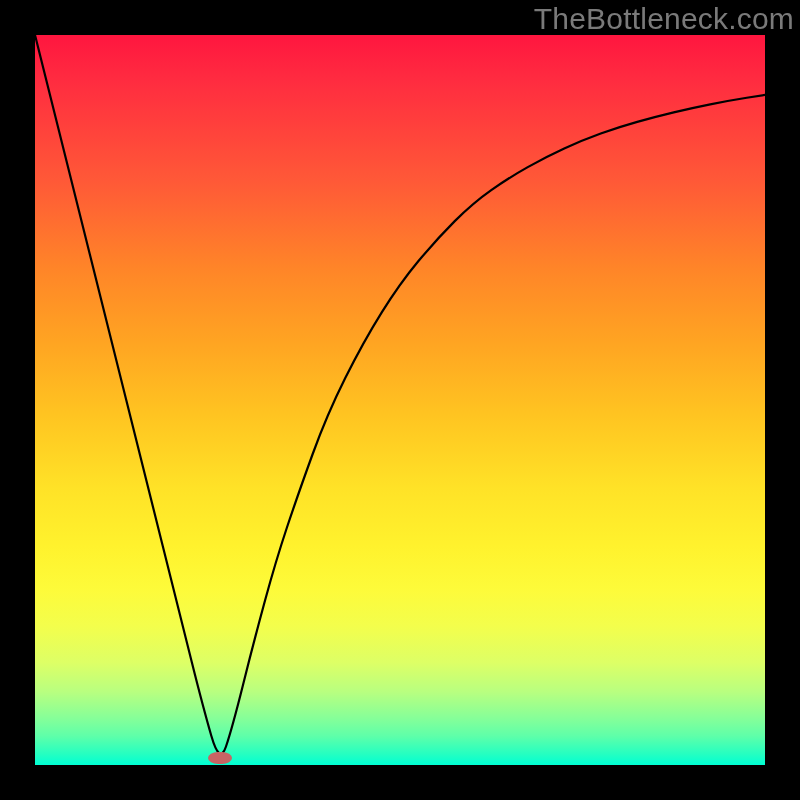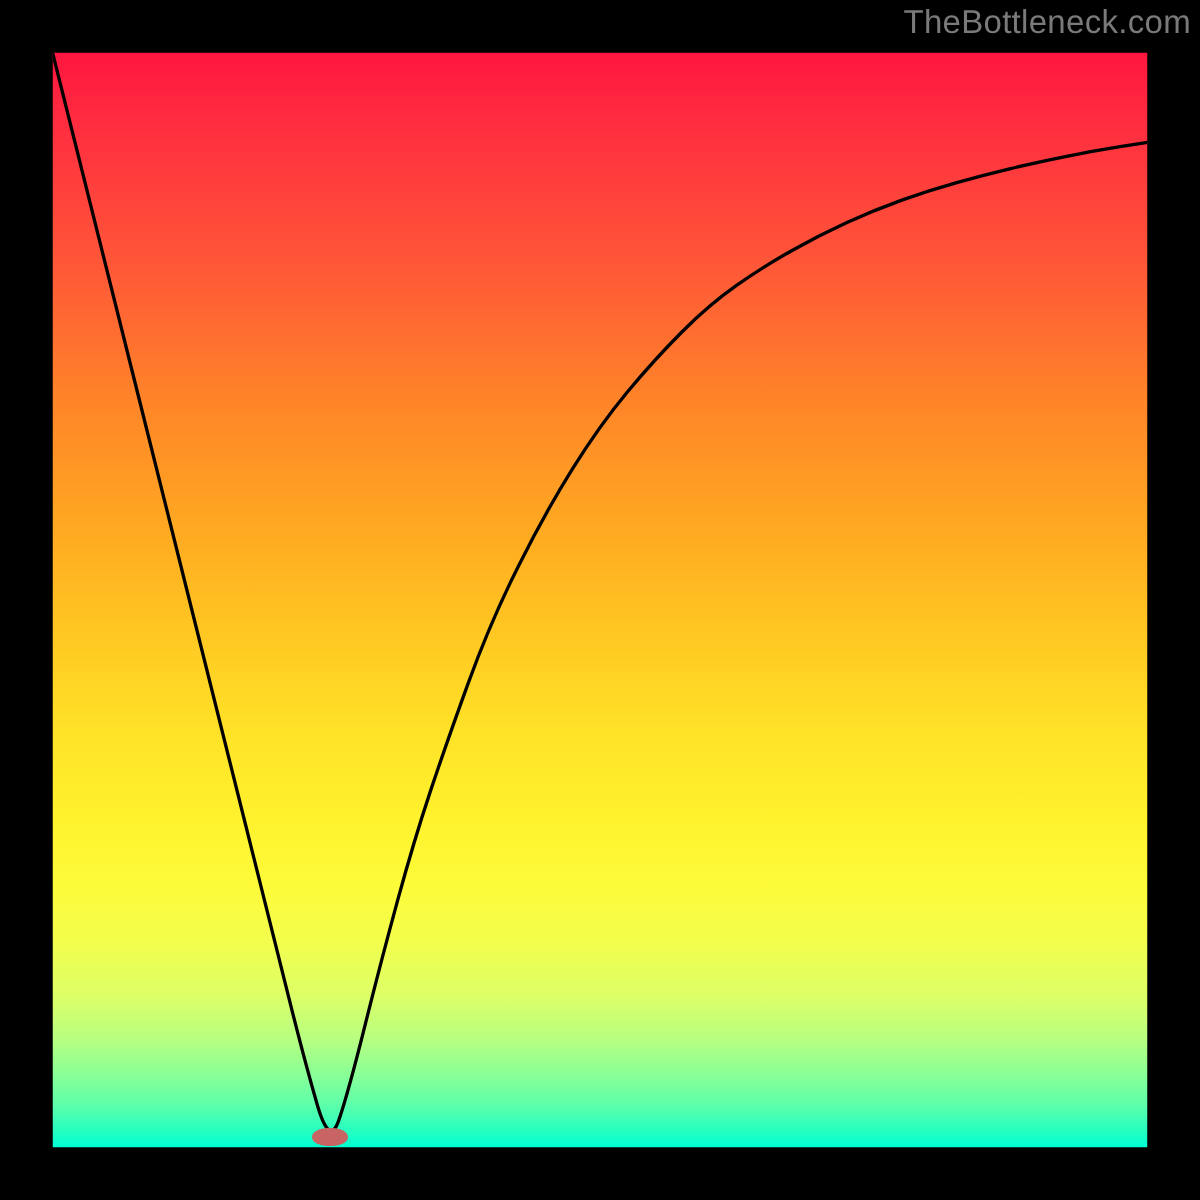--- a/index.html
+++ b/index.html
@@ -62,21 +62,21 @@
   .marker {
     position: absolute;
     background: #c86464;
     border-radius: 50% / 60%;
   }
   .watermark {
     position: absolute;
     top: 2px;
     right: 6px;
     font-family: Arial, Helvetica, sans-serif;
-    font-size: 22px;
+    font-size: 30px;
     color: #7a7a7a;
     letter-spacing: 0.2px;
   }
 </style>
 </head>
 <body>
 
 <div class="outer">
   <div class="plot-area">
     <div class="gradient"></div>

